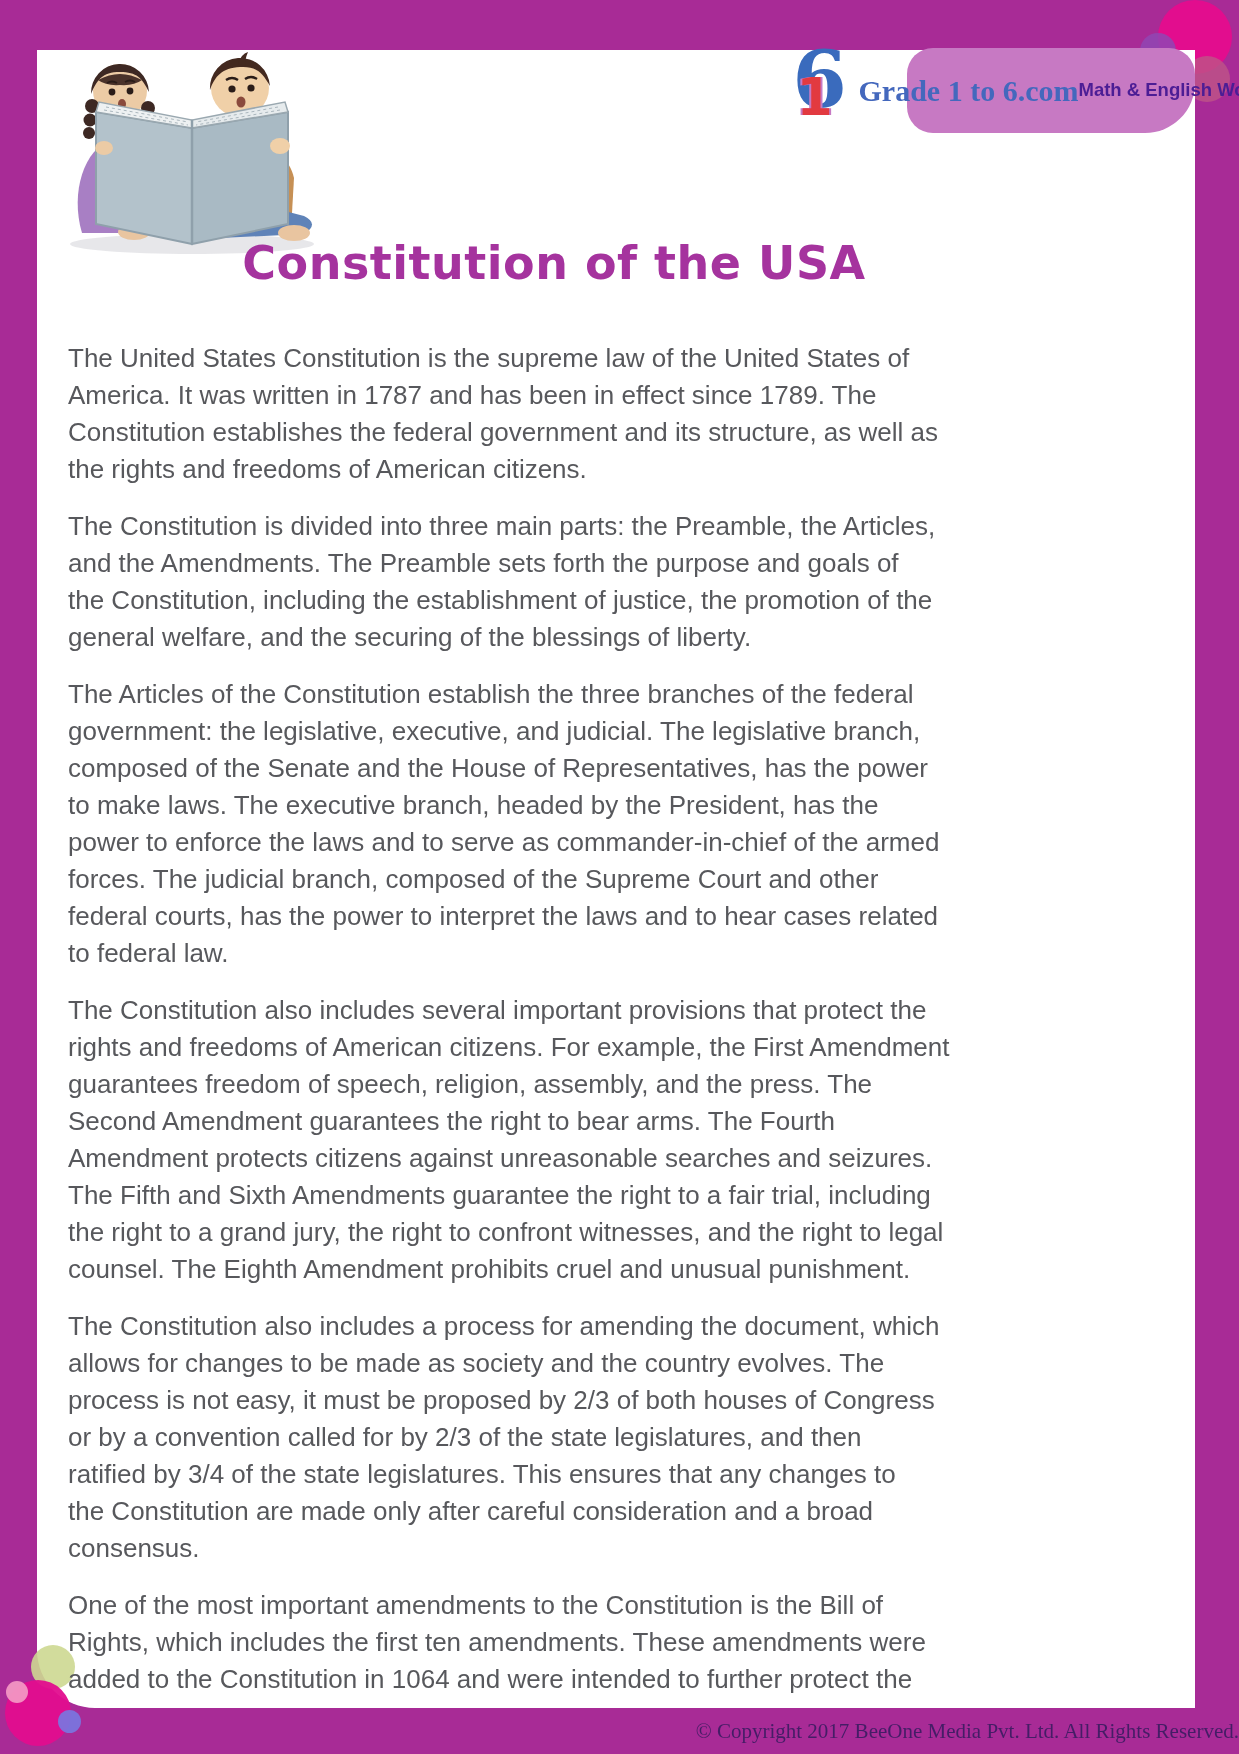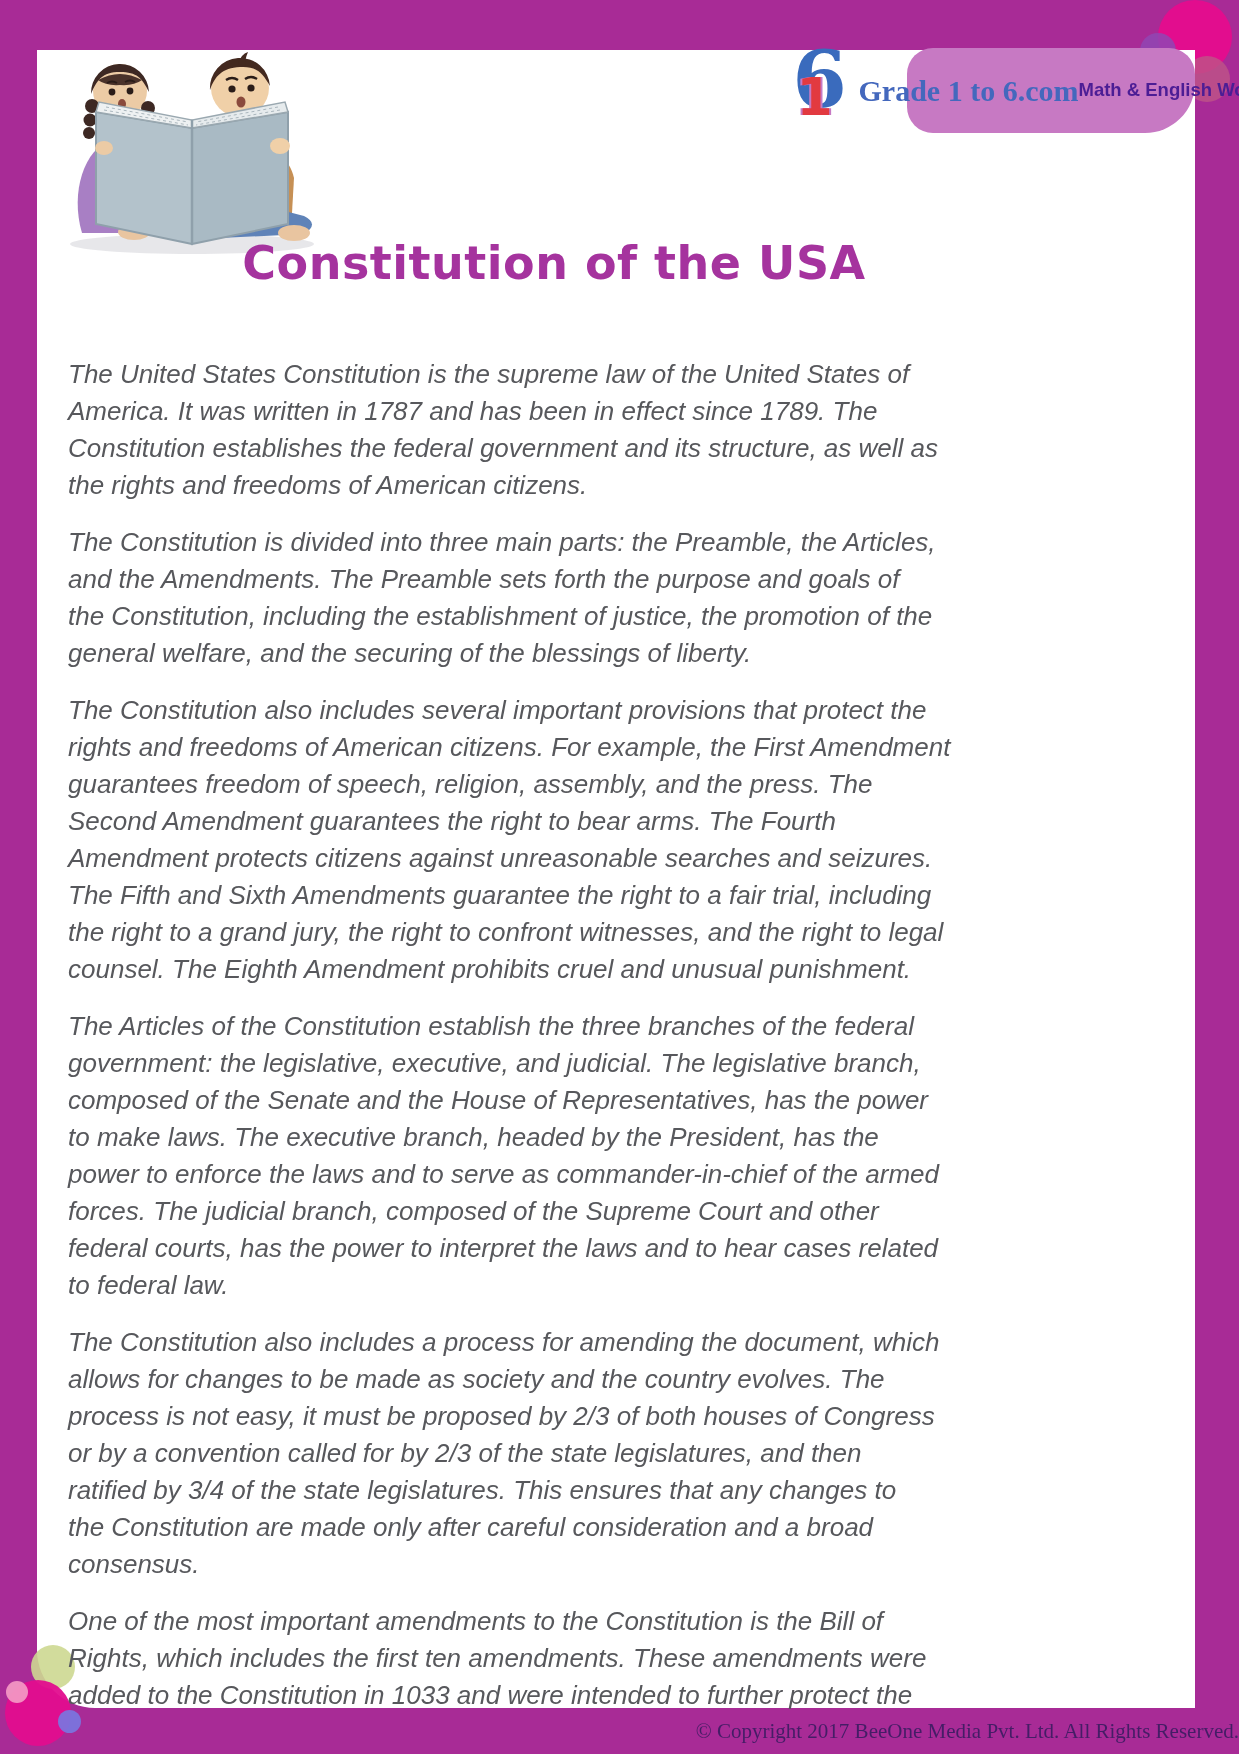--- a/index.html
+++ b/index.html
@@ -62,21 +62,21 @@
     position:absolute;left:37px;top:236px;width:1034px;z-index:6;
     text-align:center;font-family:"DejaVu Sans","Liberation Sans",sans-serif;
     font-weight:800;font-size:46px;color:#a5339e;letter-spacing:0.5px;
   }
 
   
   .article{
     position:absolute;left:68px;top:340px;width:1112px;z-index:6;
     font-size:26px;line-height:37px;color:#57585c;
   }
-  .article p{margin:16px 0 20px 0;white-space:pre-line;font-style:italic;}
+  .article p{margin:0 0 20px 0;white-space:pre-line;}
 
   
   .footer-bar{
     position:absolute;left:0;top:1708px;width:1239px;height:46px;z-index:6;
     display:flex;align-items:center;justify-content:flex-end;
   }
   .footer-text{
     font-family:"Liberation Serif","DejaVu Serif",serif;
     font-size:21px;color:#451d66;
   }
@@ -159,45 +159,45 @@
 
   <div class="article">
     <p>The United States Constitution is the supreme law of the United States of
 America. It was written in 1787 and has been in effect since 1789. The
 Constitution establishes the federal government and its structure, as well as
 the rights and freedoms of American citizens.</p>
     <p>The Constitution is divided into three main parts: the Preamble, the Articles,
 and the Amendments. The Preamble sets forth the purpose and goals of
 the Constitution, including the establishment of justice, the promotion of the
 general welfare, and the securing of the blessings of liberty.</p>
+    <p>The Articles of the Constitution establish the three branches of the federal
+government: the legislative, executive, and judicial. The legislative branch,
+composed of the Senate and the House of Representatives, has the power
+to make laws. The executive branch, headed by the President, has the
+power to enforce the laws and to serve as commander-in-chief of the armed
+forces. The judicial branch, composed of the Supreme Court and other
+federal courts, has the power to interpret the laws and to hear cases related
+to federal law.</p>
     <p>The Constitution also includes several important provisions that protect the
 rights and freedoms of American citizens. For example, the First Amendment
 guarantees freedom of speech, religion, assembly, and the press. The
 Second Amendment guarantees the right to bear arms. The Fourth
 Amendment protects citizens against unreasonable searches and seizures.
 The Fifth and Sixth Amendments guarantee the right to a fair trial, including
 the right to a grand jury, the right to confront witnesses, and the right to legal
 counsel. The Eighth Amendment prohibits cruel and unusual punishment.</p>
-    <p>The Articles of the Constitution establish the three branches of the federal
-government: the legislative, executive, and judicial. The legislative branch,
-composed of the Senate and the House of Representatives, has the power
-to make laws. The executive branch, headed by the President, has the
-power to enforce the laws and to serve as commander-in-chief of the armed
-forces. The judicial branch, composed of the Supreme Court and other
-federal courts, has the power to interpret the laws and to hear cases related
-to federal law.</p>
     <p>The Constitution also includes a process for amending the document, which
 allows for changes to be made as society and the country evolves. The
 process is not easy, it must be proposed by 2/3 of both houses of Congress
 or by a convention called for by 2/3 of the state legislatures, and then
 ratified by 3/4 of the state legislatures. This ensures that any changes to
 the Constitution are made only after careful consideration and a broad
 consensus.</p>
     <p>One of the most important amendments to the Constitution is the Bill of
 Rights, which includes the first ten amendments. These amendments were
-added to the Constitution in 1033 and were intended to further protect the</p>
+added to the Constitution in 1064 and were intended to further protect the</p>
   </div>
 
   <div class="footer-bar">
     <span class="footer-text">© Copyright 2017 BeeOne Media Pvt. Ltd. All Rights Reserved.</span>
   </div>
 
 </div>
 
 </body></html>

